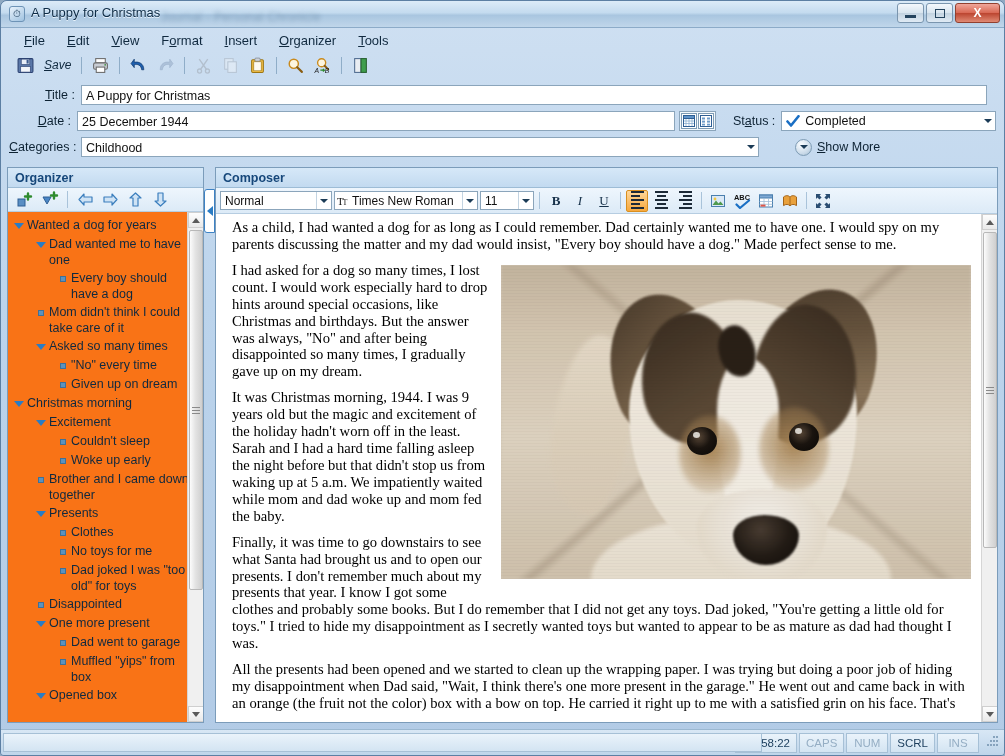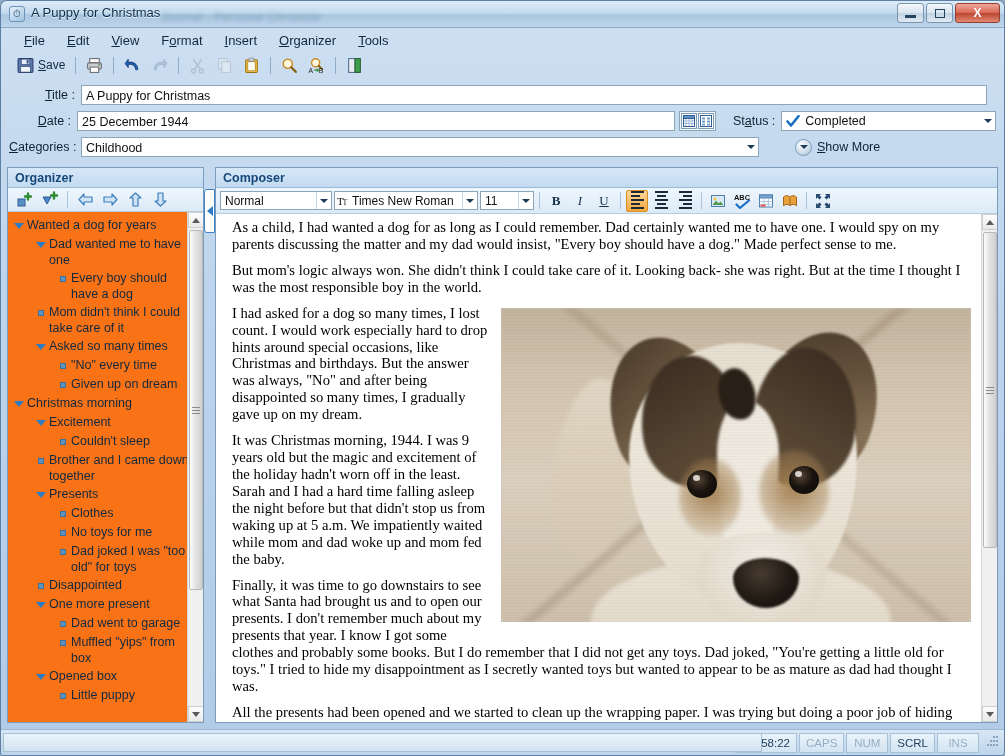--- a/index.html
+++ b/index.html
@@ -78,23 +78,23 @@
 
   
   .toolbar {
     height: 26px;
     display: flex; align-items: center;
     padding-left: 12px; gap: 2px;
   }
   .tb-btn {
     height: 22px; min-width: 22px;
     display: flex; align-items: center; justify-content: center;
-    gap: 4px; padding: 0 3px;
+    gap: 10px; padding: 0 3px;
     font-size: 12px; color: #10293f;
-    border: 1px solid transparent; border-radius: 3px;
+    border: 1px solid transparent; border-radius: 3px; font-style: italic;
   }
   .tb-sep { width: 1px; height: 17px; background: #8fadc8; margin: 0 4px; }
   .ico { width: 17px; height: 17px; display: block; }
   .dim { opacity: .38; }
 
   
   .fields { padding: 6px 8px 4px 8px; }
   .frow { display: flex; align-items: center; height: 22px; margin-bottom: 4px; }
   .flabel {
     font-size: 12.5px; color: #0d2233; text-align: right;
@@ -588,20 +588,26 @@
                 <i class="tri"></i>
               </span>
               <span class="node-label">Excitement</span>
             </div>
             <div class="node" style="padding-left: 44px;">
               <span class="bullet-tri">
                 <i class="sq"></i>
               </span>
               <span class="node-label">Couldn't sleep</span>
             </div>
+            <div class="node" style="padding-left: 44px;">
+              <span class="bullet-tri">
+                <i class="sq"></i>
+              </span>
+              <span class="node-label">Woke up early</span>
+            </div>
             <div class="node" style="padding-left: 22px;">
               <span class="bullet-tri">
                 <i class="sq"></i>
               </span>
               <span class="node-label">Brother and I came down together</span>
             </div>
             <div class="node" style="padding-left: 22px;">
               <span class="bullet-tri">
                 <i class="tri"></i>
               </span>
@@ -647,26 +653,20 @@
               <span class="bullet-tri">
                 <i class="sq"></i>
               </span>
               <span class="node-label">Muffled "yips" from box</span>
             </div>
             <div class="node" style="padding-left: 22px;">
               <span class="bullet-tri">
                 <i class="tri"></i>
               </span>
               <span class="node-label">Opened box</span>
-            </div>
-            <div class="node" style="padding-left: 44px;">
-              <span class="bullet-tri">
-                <i class="sq"></i>
-              </span>
-              <span class="node-label">Little puppy</span>
             </div>
           </div>
         <div class="vsb">
           <div class="sb-arrow">
               <i class="up-tri"></i>
             </div>
           <div class="sb-thumb" style="top:18px;height:360px">
             <span class="grip">
                 <i></i>
                 <i></i>
@@ -782,21 +782,20 @@
               <path d="M1 15 L1 10 L2.4 11.4 L4.4 9.4 L6.6 11.6 L4.6 13.6 L6 15 Z"></path>
               <path d="M15 15 L10 15 L11.4 13.6 L9.4 11.6 L11.6 9.4 L13.6 11.4 L15 10 Z"></path>
             </g>
           </svg>
         </div>
       </div>
 
       <div class="doc-area">
         <div class="doc" id="doc">
             <p>As a child, I had wanted a dog for as long as I could remember.  Dad certainly wanted me to have one.  I would spy on my parents discussing the matter and my dad would insist, "Every boy should have a dog."  Made perfect sense to me.</p>
-            <p>But mom's logic always won.  She didn't think I could take care of it.  Looking back- she was right.  But at the time I thought I was the most responsible boy in the world.</p>
             <div class="puppy">
               <span class="pz bg-floor"></span>
               <span class="pz paw"></span>
               <span class="pz ear l"></span>
               <span class="pz ear r"></span>
               <span class="pz chest"></span>
               <span class="pz head"></span>
               <span class="pz patch-l"></span>
               <span class="pz patch-r"></span>
               <span class="pz blaze"></span>

